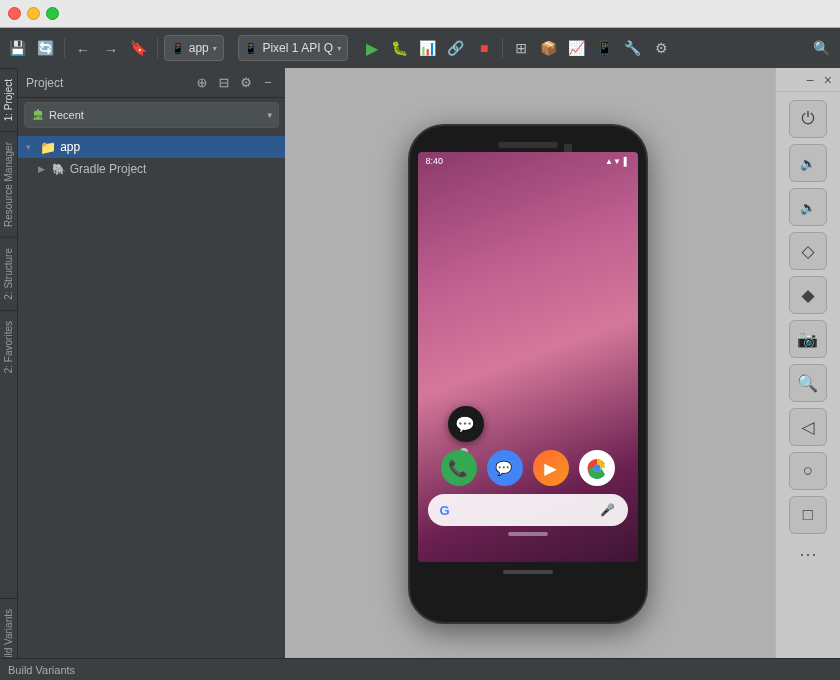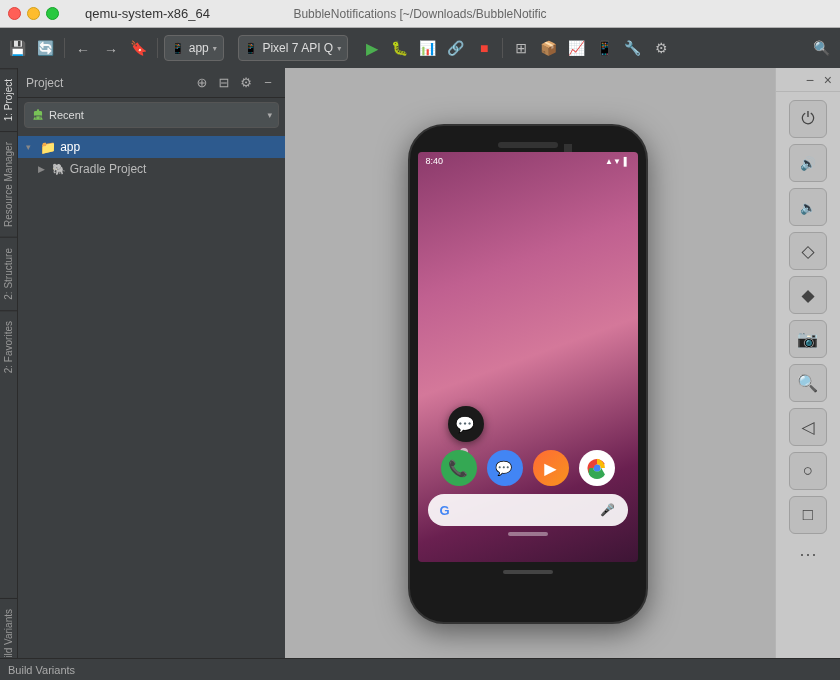--- a/index.html
+++ b/index.html
@@ -462,46 +462,41 @@
   </style>
 </head>
 <body>
 
 <div class="title-bar">
   <div class="traffic-lights">
     <div class="traffic-light tl-close"></div>
     <div class="traffic-light tl-minimize"></div>
     <div class="traffic-light tl-maximize"></div>
   </div>
-  <div class="mac-menu">
-    <span class="apple-logo"></span>
-    <span class="mac-menu-item">qemu-system-x86_64</span>
-  </div>
-  <div class="title-bar-title">BubbleNotifications [~/Downloads/BubbleNotific</div>
 </div>
 
 <div class="ide-toolbar">
   <button class="toolbar-btn" title="Save">💾</button>
   <button class="toolbar-btn">🔄</button>
   <div class="toolbar-separator"></div>
   <button class="toolbar-btn">←</button>
   <button class="toolbar-btn">→</button>
   <button class="toolbar-btn">🔖</button>
   <div class="toolbar-separator"></div>
 
   <div class="toolbar-dropdown">
     <span style="color:#aaa;font-size:11px;">📱</span>
     <span>app</span>
     <span class="toolbar-dropdown-arrow">▾</span>
   </div>
   <div style="width:6px"></div>
 
   <div class="toolbar-dropdown">
     <span style="color:#aaa;font-size:11px;">📱</span>
-    <span>Pixel 7 API Q</span>
+    <span>Pixel 1 API Q</span>
     <span class="toolbar-dropdown-arrow">▾</span>
   </div>
   <div style="width:4px"></div>
   <button class="toolbar-btn" style="color:#4caf50;font-size:16px;">▶</button>
   <button class="toolbar-btn">🐛</button>
   <button class="toolbar-btn">📊</button>
   <button class="toolbar-btn">🔗</button>
   <button class="toolbar-btn" style="color:#f44336;">■</button>
   <div class="toolbar-separator"></div>
   <button class="toolbar-btn">⊞</button>

